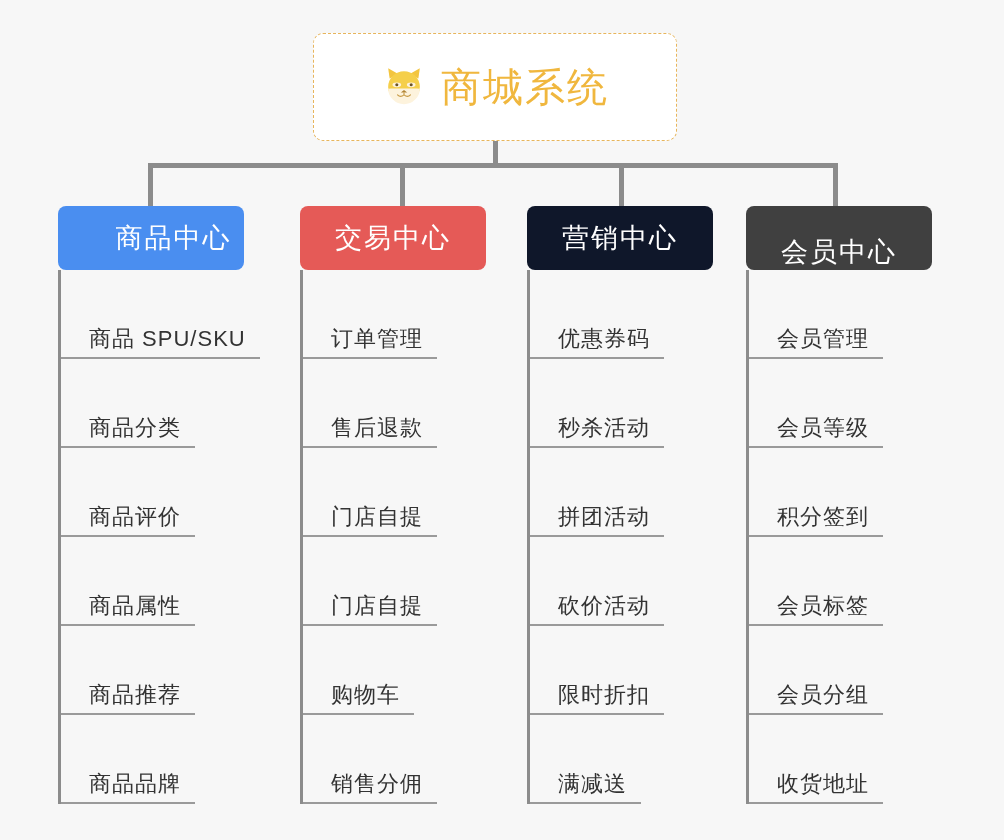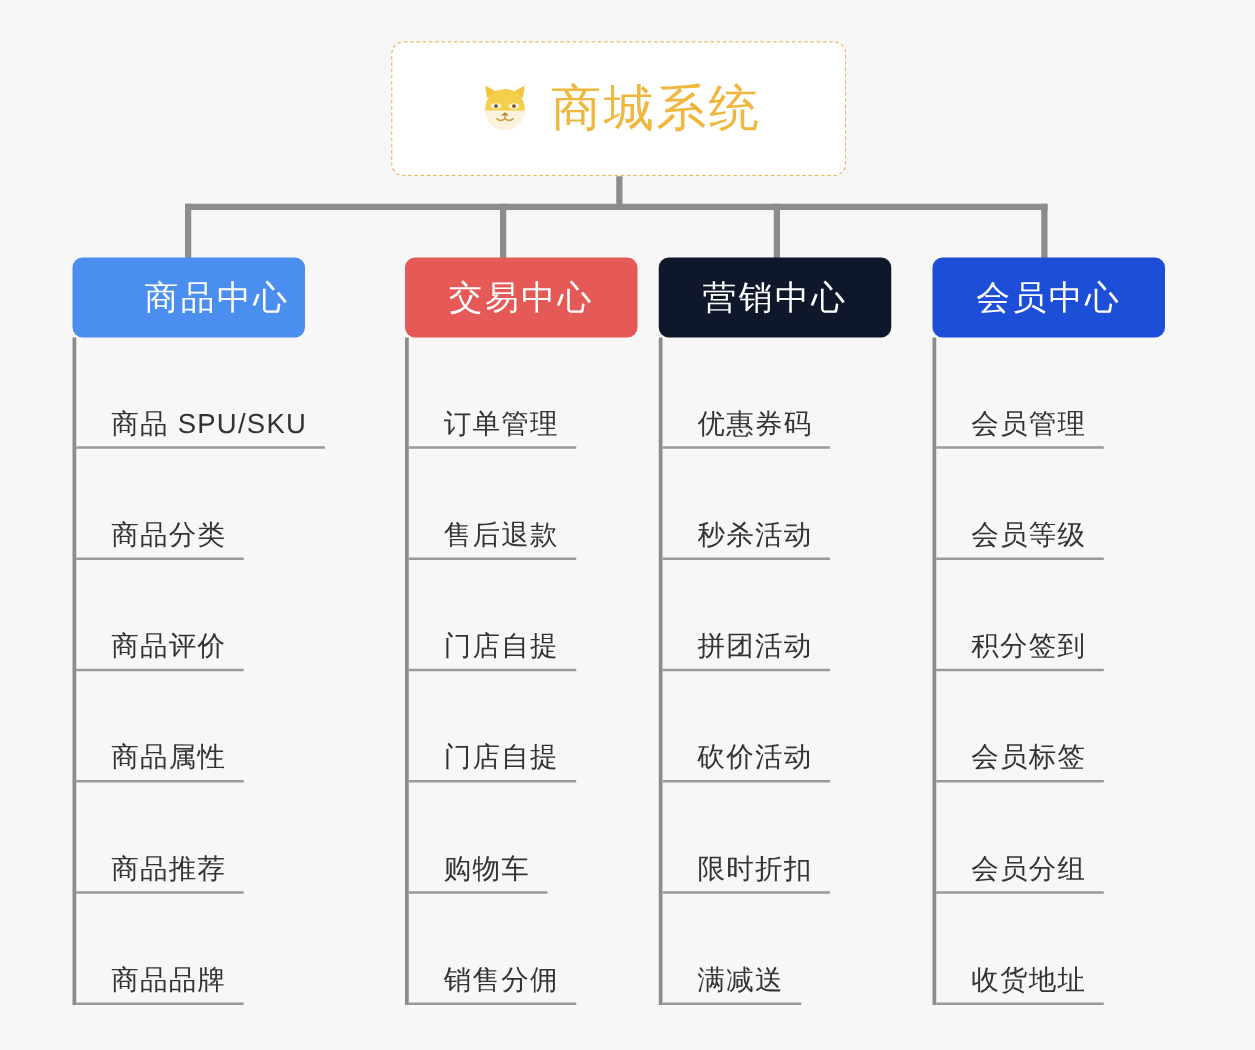--- a/index.html
+++ b/index.html
@@ -115,21 +115,21 @@
   }
   .leaf-label {
     font-size: 22px;
     color: #333333;
     letter-spacing: 1px;
     line-height: 1.1;
   }
 
   
   .col-0 { left: 58px; }
-  .col-1 { left: 324px; }
+  .col-1 { left: 300px; }
   .col-2 { left: 527px; }
   .col-3 { left: 746px; }
 
   .drop-0 { left: 148px; }
   .drop-1 { left: 400px; }
   .drop-2 { left: 619px; }
   .drop-3 { left: 833px; }
 </style>
 </head>
 <body style="background: rgb(247, 247, 247);">
@@ -239,21 +239,21 @@
       <div class="leaf">
           <span class="leaf-inner"><span class="leaf-label" style="color: rgb(51, 51, 51); text-align: right;">限时折扣</span></span>
         </div>
       <div class="leaf">
           <span class="leaf-inner"><span class="leaf-label" style="color: rgb(51, 51, 51);">满减送</span></span>
         </div>
     </div>
   </div>
 
   <div class="column col-3">
-    <div class="col-header" style="background: #1d4ed8;">
+    <div class="col-header" style="background: #404040; align-items: flex-end;">
       <span>会员中心</span>
     </div>
     <div class="col-body">
       <div class="leaf">
           <span class="leaf-inner"><span class="leaf-label" style="color: rgb(51, 51, 51);">会员管理</span></span>
         </div>
       <div class="leaf">
           <span class="leaf-inner"><span class="leaf-label" style="color: rgb(51, 51, 51);">会员等级</span></span>
         </div>
       <div class="leaf">

